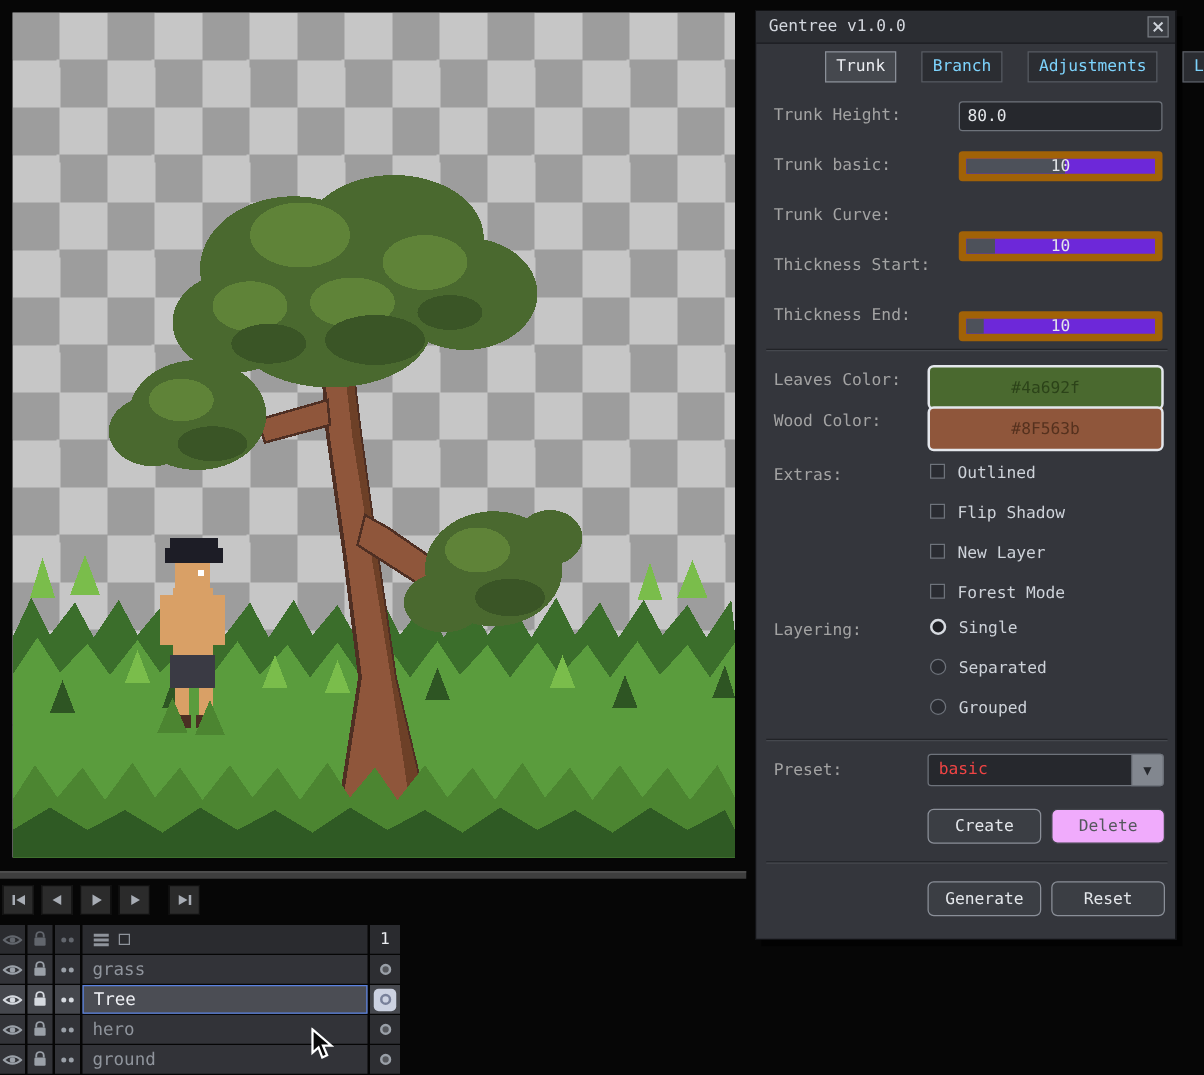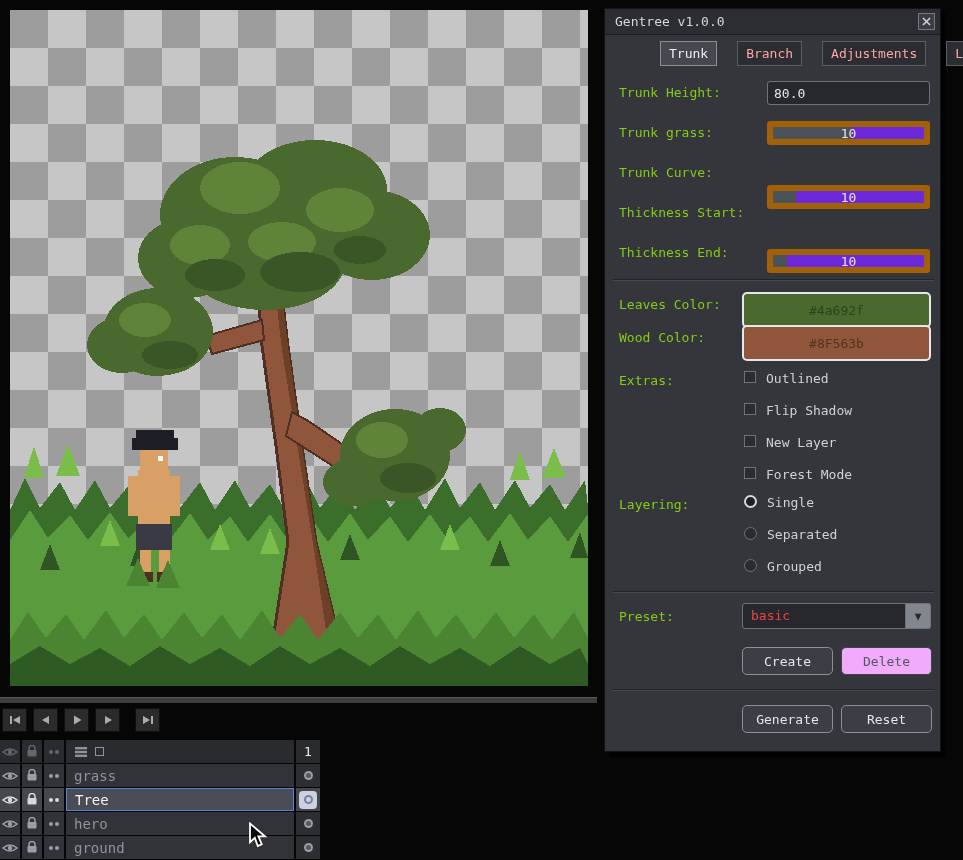--- a/index.html
+++ b/index.html
@@ -19,23 +19,23 @@
   .dialog{position:absolute;left:604px;top:8px;width:337px;height:744px;
     background:#34363c;border:1px solid #121316;z-index:5;
     box-shadow:5px 5px 0 rgba(0,0,0,.55), inset 0 1px 0 #43464c;color:#cdd2d9;font-size:13px;}
   .dlg-titlebar{position:absolute;left:0;top:0;width:100%;height:26px;background:#2b2d32;
     border-bottom:1px solid #1b1c20;}
   .dlg-title{position:absolute;left:10px;top:5px;color:#d3d7de;}
   .dlg-close{position:absolute;right:5px;top:4px;width:17px;height:17px;background:#3a3d43;
     border:1px solid #74787f;display:flex;align-items:center;justify-content:center;cursor:pointer;}
   .tabs{position:absolute;left:43px;top:32px;height:33px;display:flex;gap:20px;padding-left:12px;}
   .tab{height:25px;padding:0 8px;display:flex;align-items:center;background:#2b2d32;
-    border:1px solid #595d64;color:#fca5a5;cursor:pointer;}
+    border:1px solid #595d64;color:#7dd3fc;cursor:pointer;}
   .tab.active{background:#45484e;border-color:#8a8f98;color:#eceef2;}
-  .lbl{position:absolute;left:14px;white-space:nowrap;color:#84cc16;}
+  .lbl{position:absolute;left:14px;white-space:nowrap;color:#a3a3a3;}
   .ctl{position:absolute;left:162px;width:163px;height:24px;}
   .entry{background:#26282d;border:1px solid #6e737b;border-radius:3px;color:#e3e6ea;
     font-family:"DejaVu Sans Mono",monospace;font-size:13px;padding:0 6px;outline:none;}
   .slider{background:#6d28d9;border:6px solid #a16207;border-radius:3px;position:relative;overflow:hidden;}
   .slider .fill{position:absolute;left:0;top:0;bottom:0;background:#4d515a;}
   .slider .val{position:absolute;inset:0;display:flex;align-items:center;justify-content:center;
     color:#e3e6ea;}
   .sep{position:absolute;left:8px;width:321px;height:2px;border-top:1px solid #212327;
     border-bottom:1px solid #45484e;}
   .color-btn{position:absolute;left:137px;width:189px;height:36px;border:2px solid #e4e7ec;
@@ -185,21 +185,21 @@
     <div class="tabs">
       <div class="tab active">Trunk</div>
       <div class="tab">Branch</div>
       <div class="tab">Adjustments</div>
       <div class="tab">Leaves</div>
     </div>
 
     <span class="lbl" style="top:76px">Trunk Height:</span>
     <input class="ctl entry" style="top: 72px;" readonly="" value="80.0">
 
-    <span class="lbl" style="top:116px">Trunk grass:</span>
+    <span class="lbl" style="top:116px">Trunk basic:</span>
     <div class="ctl slider" style="top:112px">
       <div class="fill" style="width: 52%;"></div>
       <span class="val">10</span>
     </div>
 
     <span class="lbl" style="top:156px">Trunk Curve:</span>
     <div class="ctl slider" style="top:152px">
       <div class="fill" style="width: 15%;"></div>
       <span class="val">10</span>
     </div>

